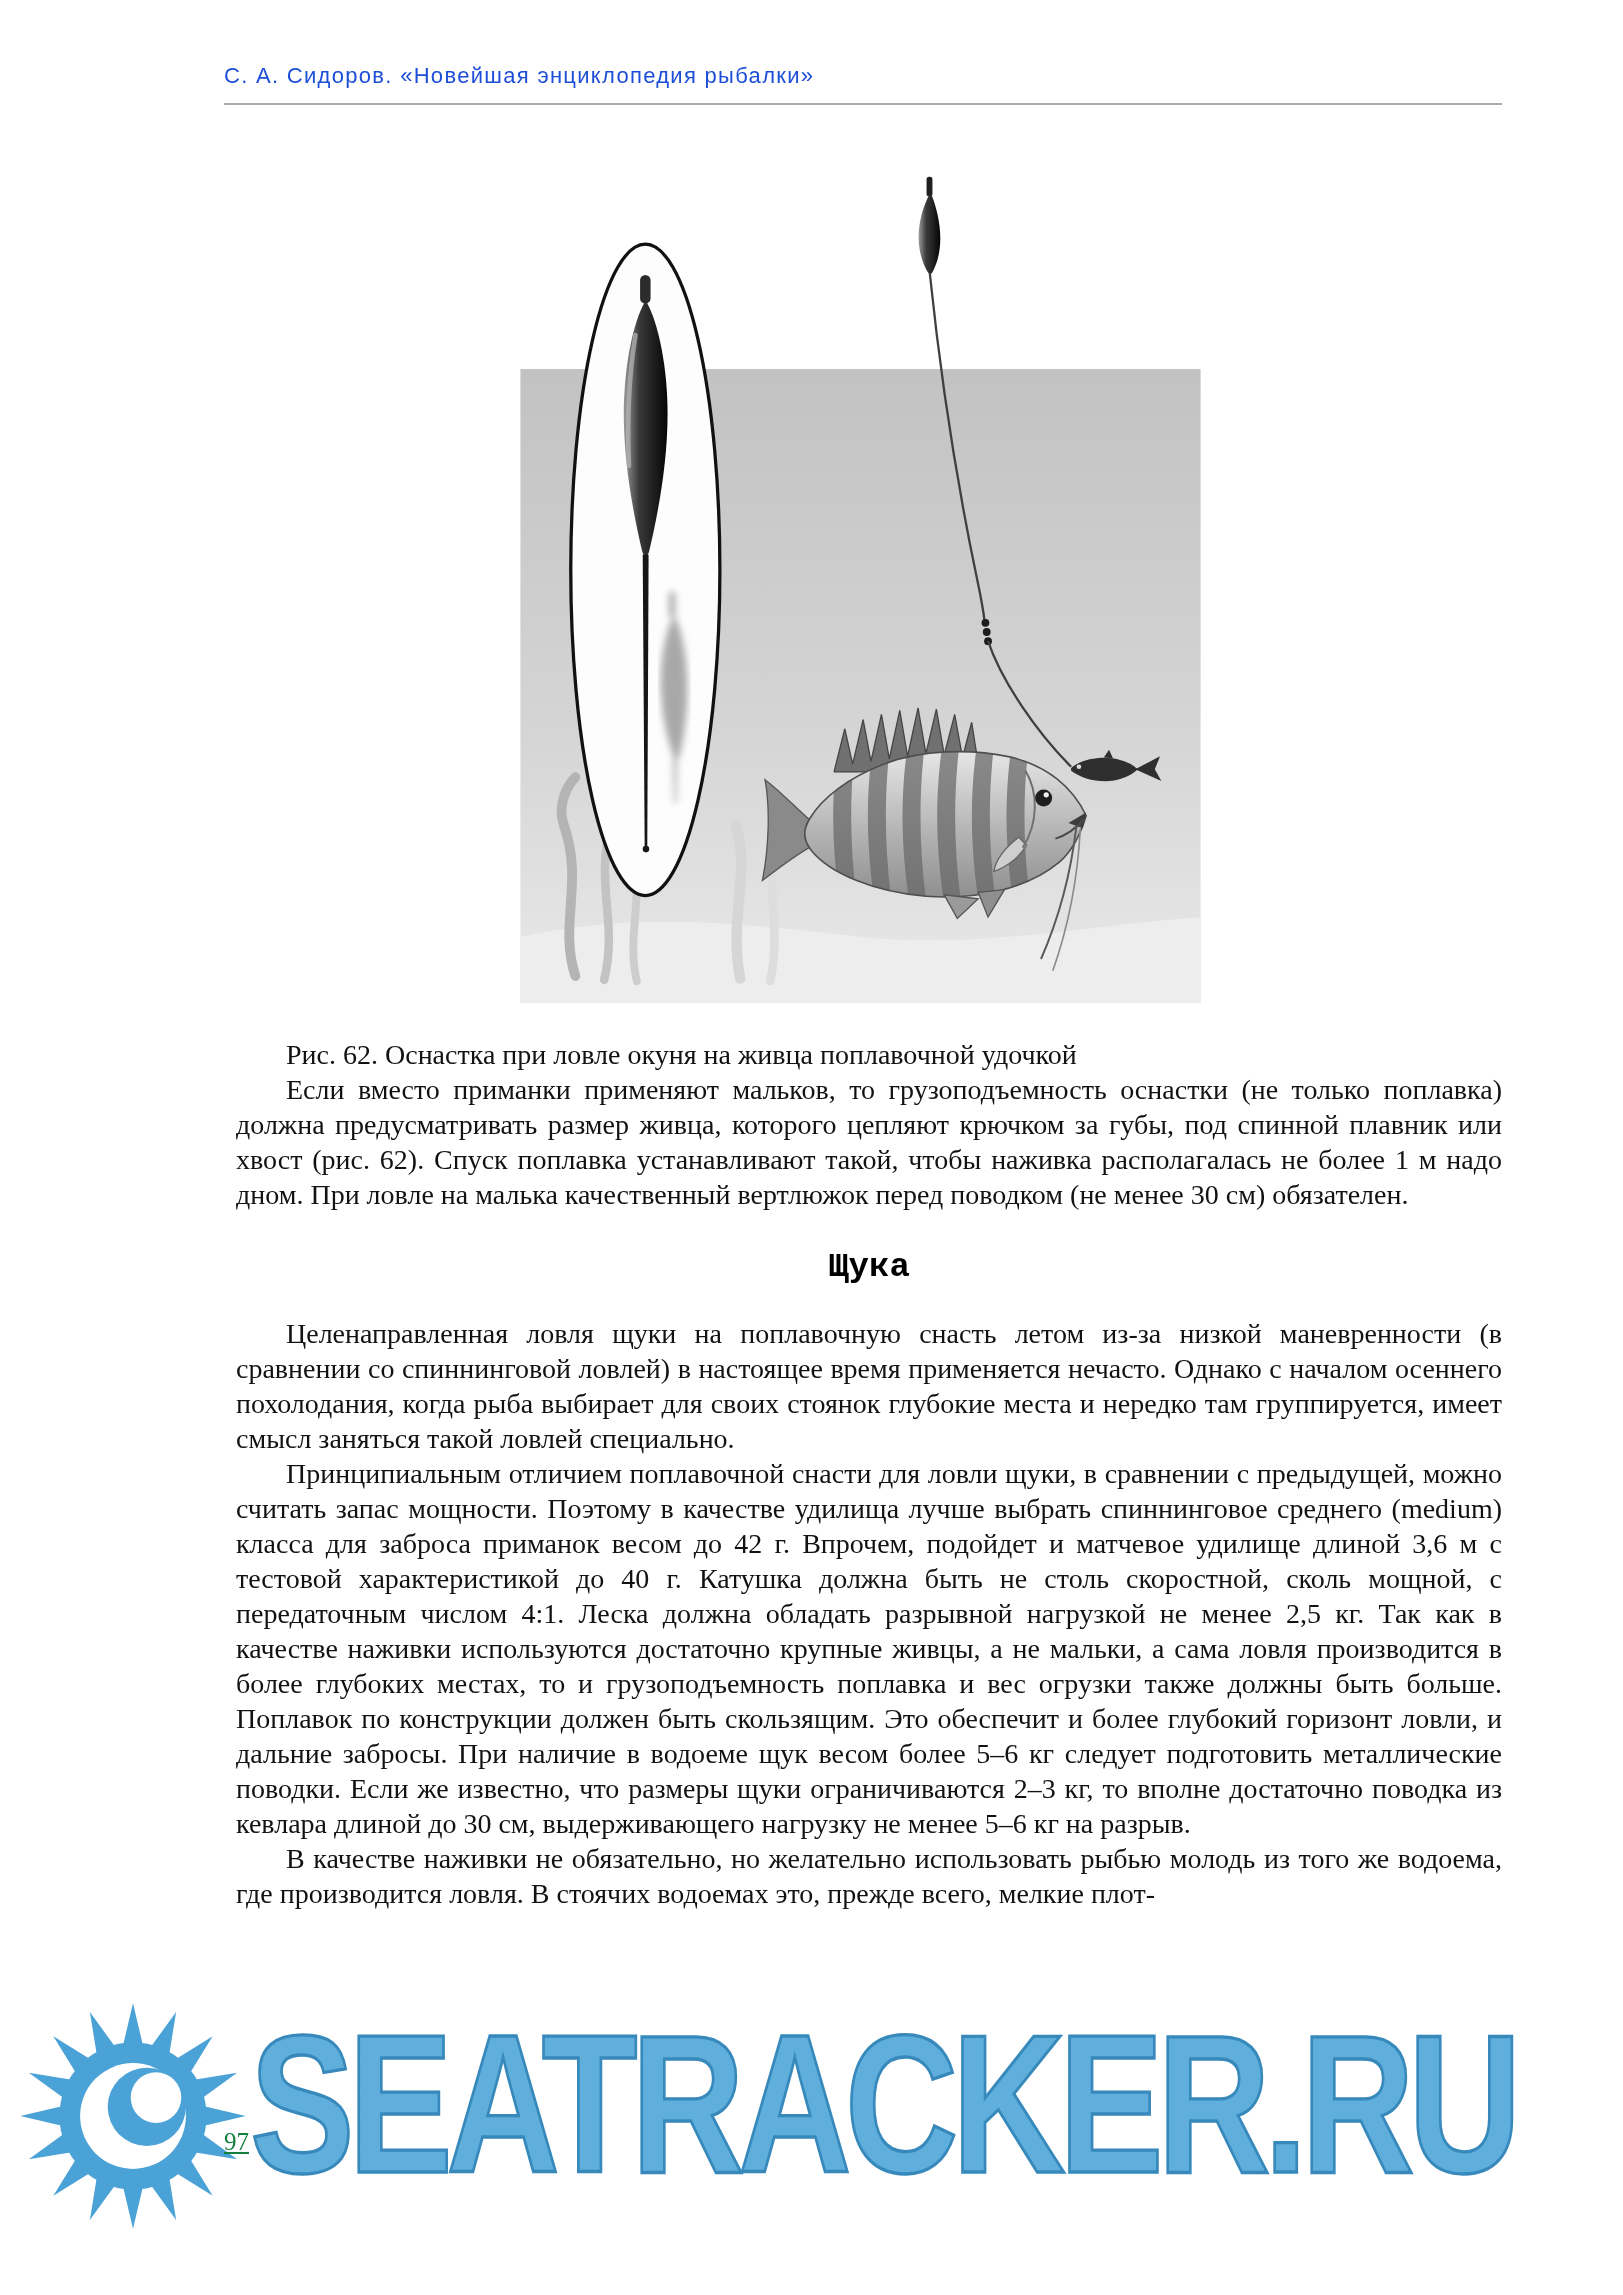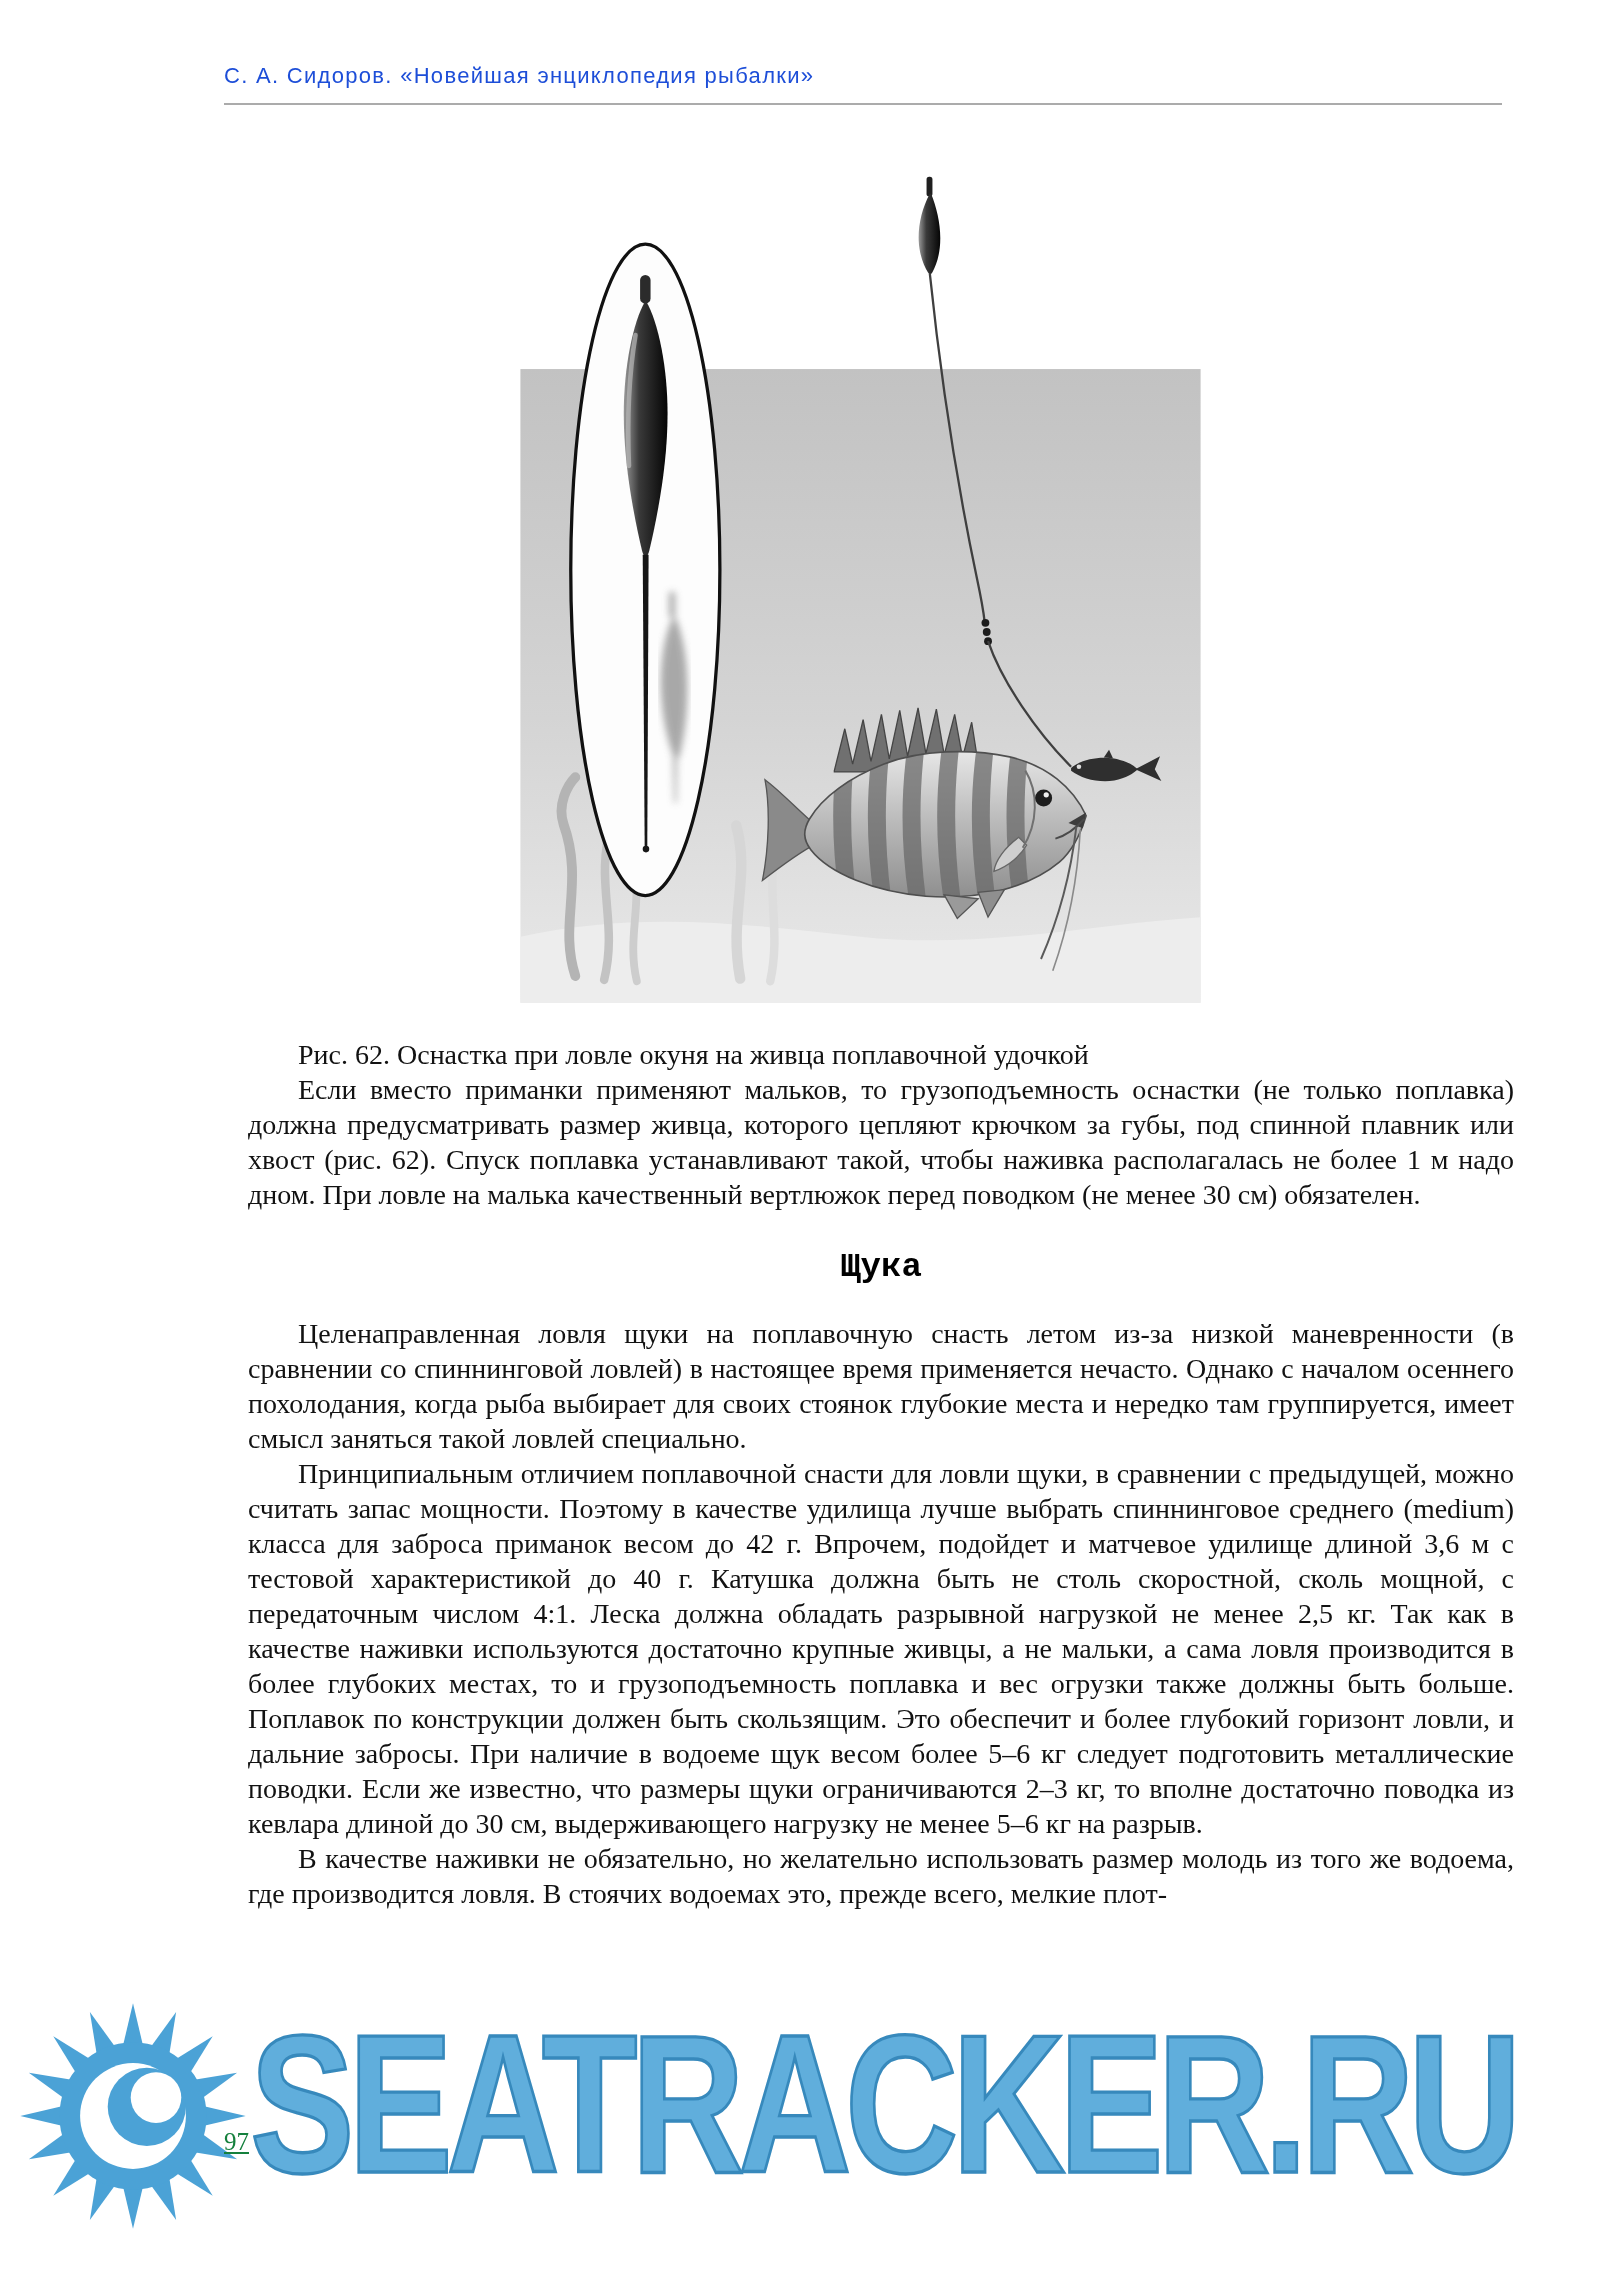--- a/index.html
+++ b/index.html
@@ -27,21 +27,21 @@
     top: 103px; left: 224px; width: 1278px; height: 2px;
     background: #ababab;
   }
   .figure-wrap {
     position: absolute;
     top: 165px; left: 520px; width: 681px; height: 845px;
   }
   .figure-svg { width: 100%; height: 100%; display: block; }
   .text-block {
     position: absolute;
-    top: 1037px; left: 248px; width: 1266px;
+    top: 1037px; left: 236px; width: 1266px;
     font-size: 28px;
     line-height: 35px;
     text-align: justify;
   }
   .text-block p { margin: 0; text-indent: 50px; }
   .section-heading {
     font-family: Liberation Mono, monospace;
     font-weight: bold;
     font-size: 34px;
     text-align: center;
@@ -187,21 +187,21 @@
       </g>
     </svg>
   </div>
 
   <div class="text-block">
     <p>Рис. 62. Оснастка при ловле окуня на живца поплавочной удочкой</p>
     <p>Если вместо приманки применяют мальков, то грузоподъемность оснастки (не только поплавка) должна предусматривать размер живца, которого цепляют крючком за губы, под спинной плавник или хвост (рис. 62). Спуск поплавка устанавливают такой, чтобы наживка располагалась не более 1 м надо дном. При ловле на малька качественный вертлюжок перед поводком (не менее 30 см) обязателен.</p>
     <h2 class="section-heading">Щука</h2>
     <p>Целенаправленная ловля щуки на поплавочную снасть летом из-за низкой маневренности (в сравнении со спиннинговой ловлей) в настоящее время применяется нечасто. Однако с началом осеннего похолодания, когда рыба выбирает для своих стоянок глубокие места и нередко там группируется, имеет смысл заняться такой ловлей специально.</p>
     <p>Принципиальным отличием поплавочной снасти для ловли щуки, в сравнении с предыдущей, можно считать запас мощности. Поэтому в качестве удилища лучше выбрать спиннинговое среднего (medium) класса для заброса приманок весом до 42 г. Впрочем, подойдет и матчевое удилище длиной 3,6 м с тестовой характеристикой до 40 г. Катушка должна быть не столь скоростной, сколь мощной, с передаточным числом 4:1. Леска должна обладать разрывной нагрузкой не менее 2,5 кг. Так как в качестве наживки используются достаточно крупные живцы, а не мальки, а сама ловля производится в более глубоких местах, то и грузоподъемность поплавка и вес огрузки также должны быть больше. Поплавок по конструкции должен быть скользящим. Это обеспечит и более глубокий горизонт ловли, и дальние забросы. При наличие в водоеме щук весом более 5–6 кг следует подготовить металлические поводки. Если же известно, что размеры щуки ограничиваются 2–3 кг, то вполне достаточно поводка из кевлара длиной до 30 см, выдерживающего нагрузку не менее 5–6 кг на разрыв.</p>
-    <p>В качестве наживки не обязательно, но желательно использовать размер молодь из того же водоема, где производится ловля. В стоячих водоемах это, прежде всего, мелкие плот-</p>
+    <p>В качестве наживки не обязательно, но желательно использовать рыбью молодь из того же водоема, где производится ловля. В стоячих водоемах это, прежде всего, мелкие плот-</p>
   </div>
 
   <div class="watermark">
     <svg class="sun-logo" viewBox="0 0 200 200" xmlns="http://www.w3.org/2000/svg">
       <g fill="#4ba2d6">
         <polygon points="100,2 91,40 109,40" transform="rotate(0 100 100)"></polygon>
         <polygon points="100,2 91,40 109,40" transform="rotate(22.5 100 100)"></polygon>
         <polygon points="100,2 91,40 109,40" transform="rotate(45 100 100)"></polygon>
         <polygon points="100,2 91,40 109,40" transform="rotate(67.5 100 100)"></polygon>
         <polygon points="100,2 91,40 109,40" transform="rotate(90 100 100)"></polygon>

